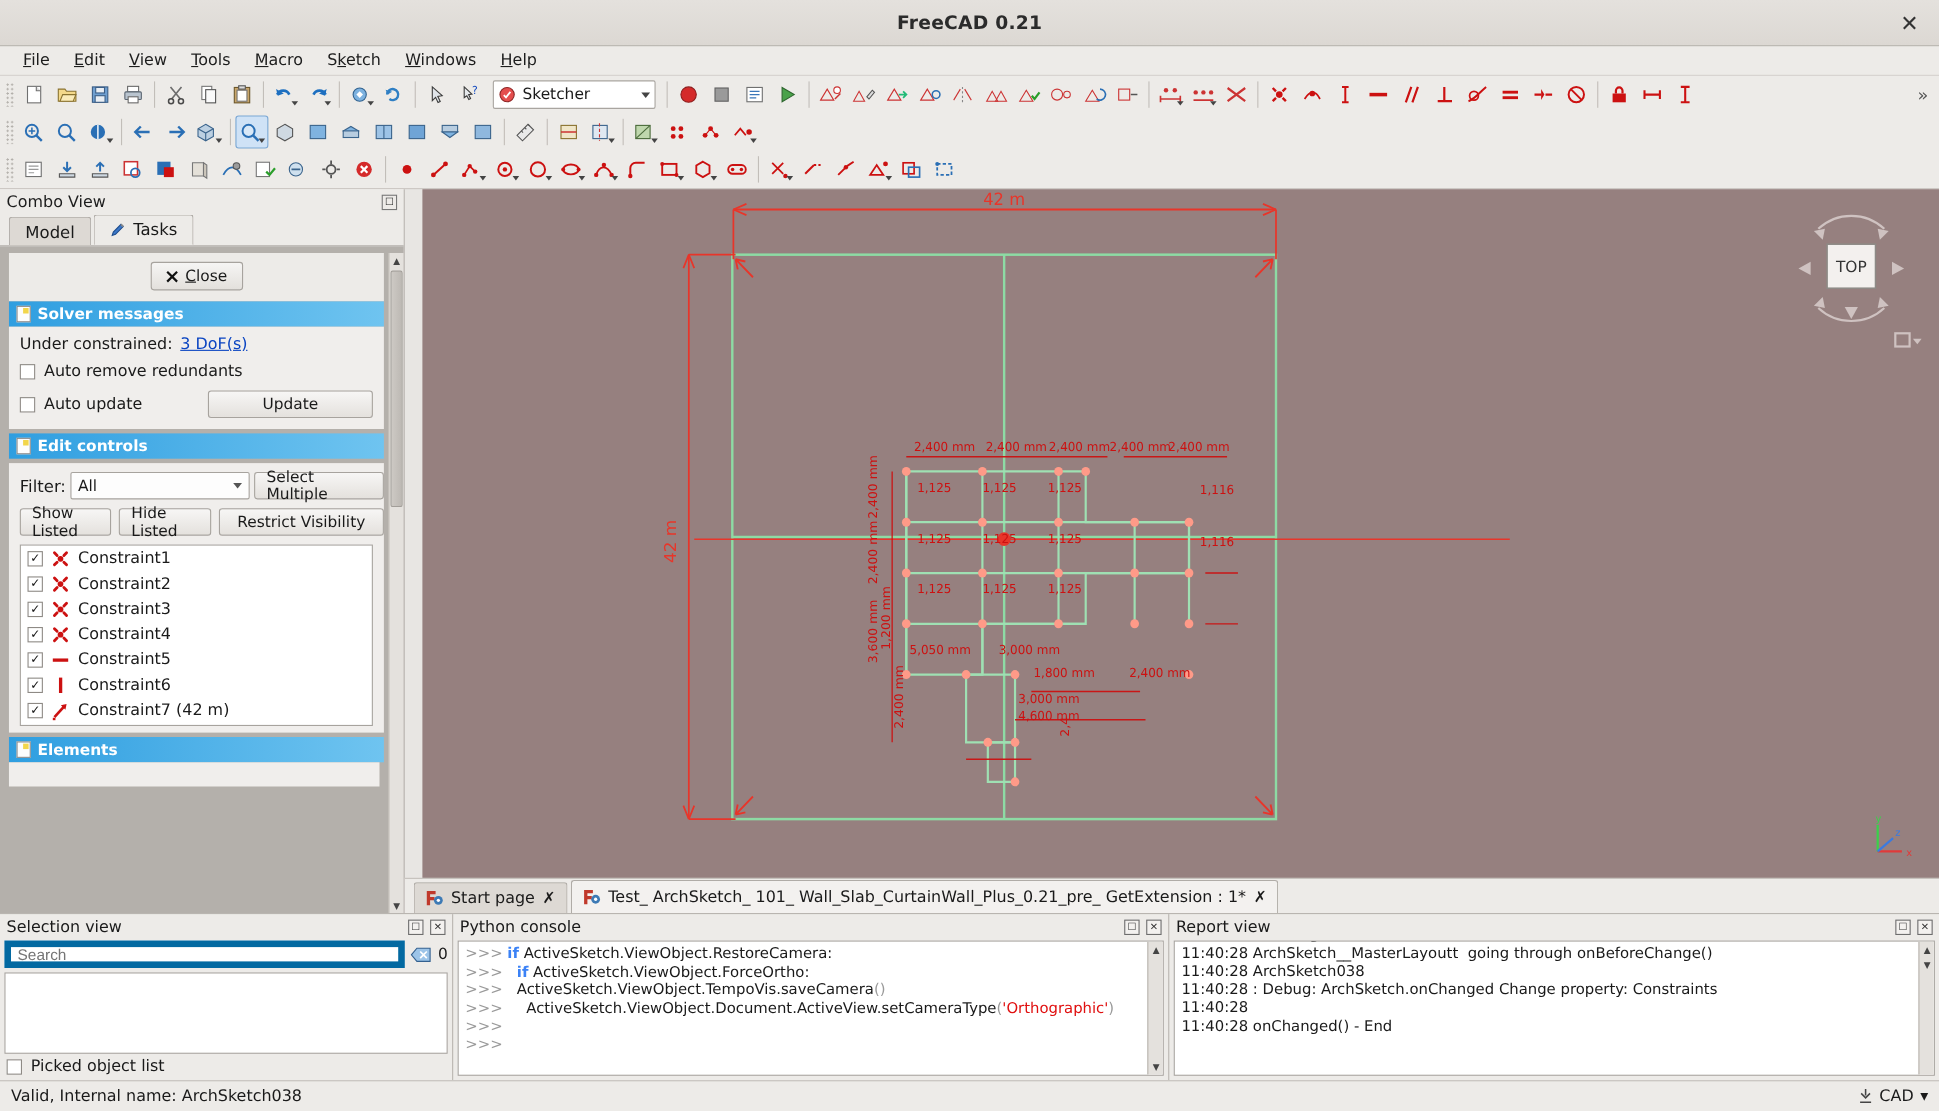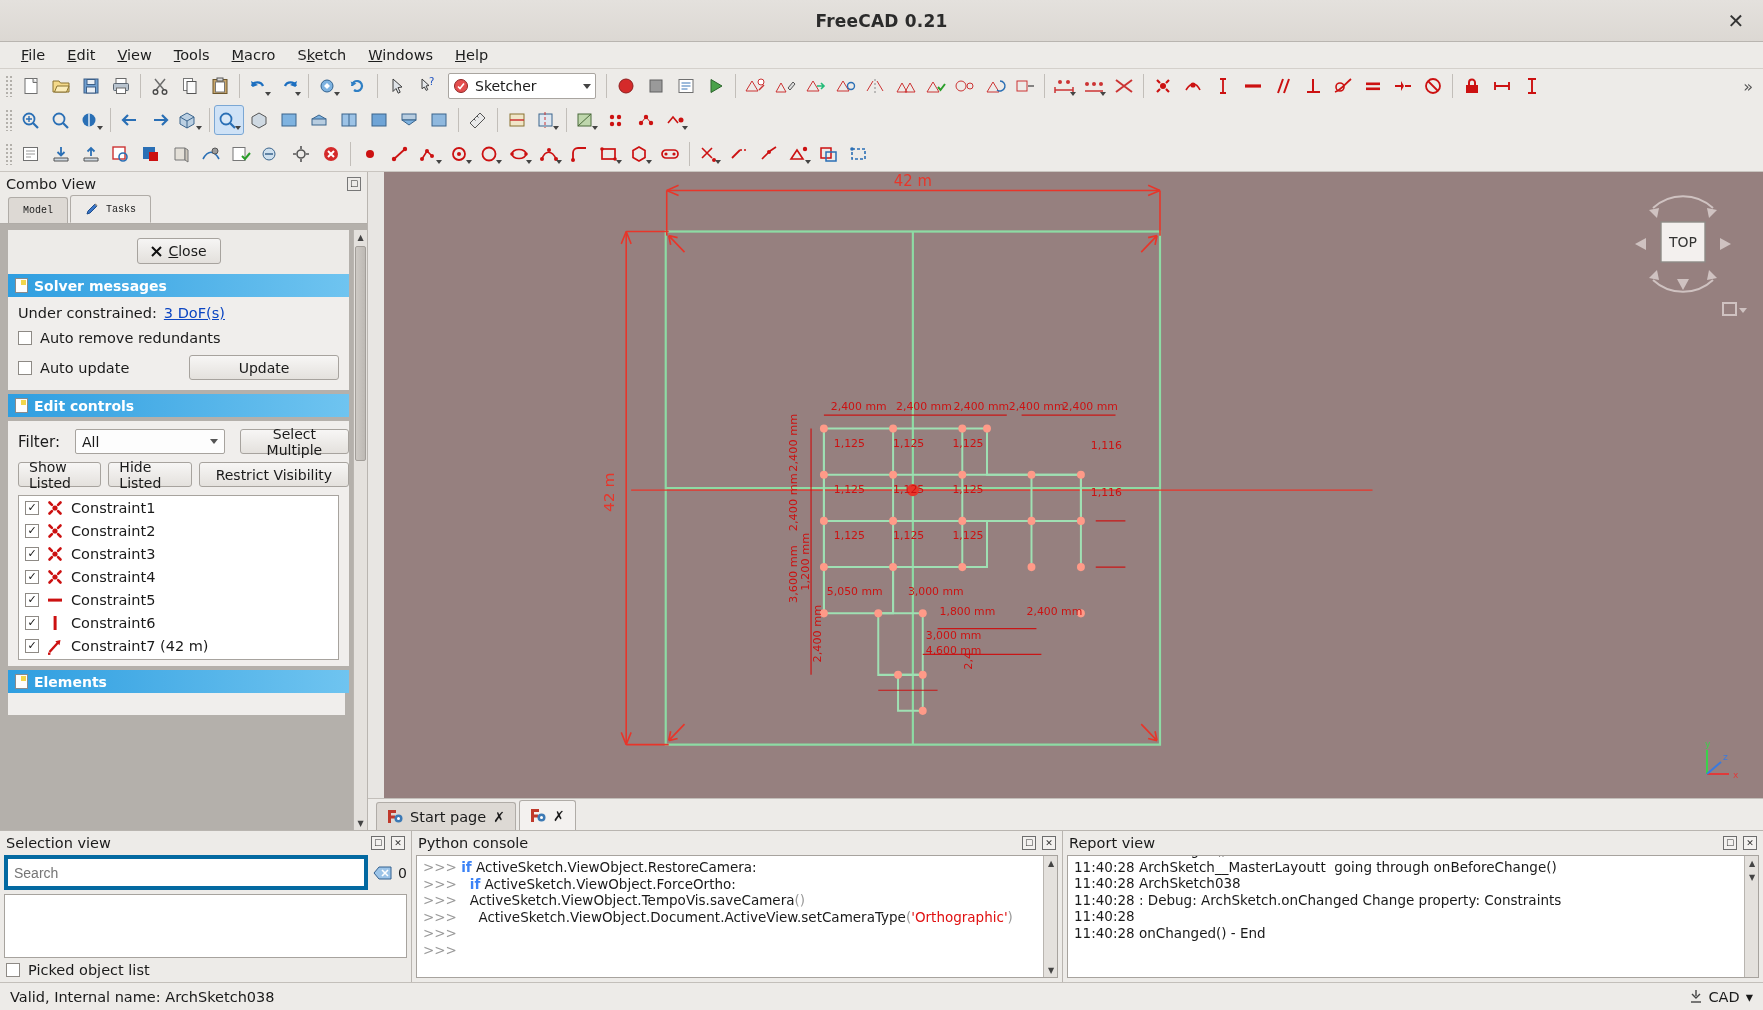--- a/index.html
+++ b/index.html
@@ -53,22 +53,22 @@
   
   .mainrow { flex:1 1 auto; display:flex; min-height:0; }
 
   
   .leftdock { width:368px; flex:0 0 368px; background:#edebe8; display:flex; flex-direction:column; border-right:1px solid #b9b5b0; min-height:0;}
   .dockhdr { height:24px; display:flex; align-items:center; padding:0 6px; font-size:14.5px; color:#1d1d1d; }
   .dockhdr .ttl { flex:1; }
   .dockhdr .bx { width:14px;height:14px;border:1px solid #777; display:flex;align-items:center;justify-content:center;font-size:9px;cursor:pointer;margin-left:3px; }
 
   .tabstrip { display:flex; align-items:flex-end; height:28px; padding-left:8px; border-bottom:1px solid #b0aca7; }
-  .ctab { height:26px; padding:0 14px; display:flex; align-items:center; gap:6px; font-size:10px;
-          background:#ddd9d4; border:1px solid #b0aca7; border-bottom:none; border-radius:3px 3px 0 0; cursor:pointer; margin-right:2px;font-family:Liberation Mono, monospace;}
+  .ctab { height:26px; padding:0 14px; display:flex; align-items:center; gap:6px; font-size:15px;
+          background:#ddd9d4; border:1px solid #b0aca7; border-bottom:none; border-radius:3px 3px 0 0; cursor:pointer; margin-right:2px;}
   .ctab.active { background:#edebe8; height:28px; border-bottom:1px solid #edebe8; font-weight:400; }
 
   .taskspane { flex:1 1 auto; overflow:hidden; position:relative; background:#b4b0ab; padding:6px 0 0 8px; display:flex; }
   .taskscroll-outer { flex:1 1 auto; display:flex; min-width:0; }
   .tasksinner { flex:1 1 auto; min-width:0; overflow:hidden; }
   .closerow { background:#edebe8; padding:8px 0 10px; display:flex; justify-content:center; margin-right:4px;}
   .closebtn { width:84px;height:26px;background:linear-gradient(#f6f5f4,#e3e0dc); border:1px solid #a7a39e; border-radius:3px;
               display:flex;align-items:center;justify-content:center;gap:5px;font-size:14px;cursor:pointer; }
   .closebtn u { text-decoration:underline; }
 
@@ -78,21 +78,21 @@
   .pgicon { width:13px;height:15px;background:#fdfdfd;border:1px solid #8b8b8b; position:relative; flex:0 0 auto;}
   .pgicon:after { content:''; position:absolute; right:1px; top:1px; width:5px;height:5px;background:#f2d64b; }
   .grpbody { background:#f0eeec; padding:8px 10px 10px; }
 
   .row { display:flex; align-items:center; margin-bottom:9px; font-size:14.5px; }
   .lnk { color:#0b45c2; text-decoration:underline; cursor:pointer; }
   .cb { width:14px;height:14px;border:1px solid #8e8a85;background:#fff;margin-right:8px;flex:0 0 auto;cursor:pointer;
         display:flex;align-items:center;justify-content:center;font-size:11px;line-height:1;color:#111;}
   .btn { height:25px; background:linear-gradient(#f7f6f5,#e4e1dd); border:1px solid #a7a39e; border-radius:3px;
          display:flex;align-items:center;justify-content:center; font-size:14px; cursor:pointer; padding:0 10px; }
-  .fieldrow { display:flex; align-items:center; gap:15px; margin-bottom:8px;text-align:center; }
+  .fieldrow { display:flex; align-items:center; gap:4px; margin-bottom:8px; }
   .combo { height:25px; background:#fdfdfd; border:1px solid #a7a39e; border-radius:2px; display:flex; align-items:center;
            padding:0 6px; font-size:14px; cursor:pointer; }
   .combo .arw { width:0;height:0;border-left:4px solid transparent;border-right:4px solid transparent;border-top:5px solid #555; margin-left:auto;}
   .btnrow { display:flex; gap:7px; margin-bottom:8px; }
 
   .clist { background:#fff; border:1px solid #a7a39e; height:165px; overflow:hidden; }
   .citem { display:flex; align-items:center; height:23px; padding:0 6px; font-size:14.5px; cursor:pointer; gap:7px;}
   .ico { width:18px;height:18px;flex:0 0 auto; }
 
   .vscroll { width:14px; background:#e4e1dd; border-left:1px solid #b9b5b0; display:flex; flex-direction:column; align-items:center; flex:0 0 auto;}
@@ -112,21 +112,21 @@
   
   .bottomrow { height:152px; flex:0 0 152px; display:flex; background:#edebe8; border-top:1px solid #b9b5b0; }
   .bpanel { display:flex; flex-direction:column; border-right:1px solid #b9b5b0; min-width:0; }
   .bphdr { height:24px; display:flex; align-items:center; padding:0 6px; font-size:14.5px; gap:6px;}
   .bphdr .ttl { flex:1; }
   .miniico { width:14px;height:14px;border:1px solid #6d6d6d; display:flex;align-items:center;justify-content:center;
              font-size:9px;color:#333;cursor:pointer;background:#f3f1ef;}
   .bpbody { flex:1 1 auto; background:#fff; border:1px solid #a7a39e; margin:0 4px 4px; overflow:hidden; position:relative; }
 
   .searchrow { display:flex; align-items:center; gap:5px; padding:0 4px 4px; }
-  .searchinput { flex:1 1 auto; height:35px; border:4px solid #0369a1; background:#fff; font-size:14px; padding:0 6px; color:#0f766e; }
+  .searchinput { flex:1 1 auto; height:25px; border:6px solid #0369a1; background:#fff; font-size:14px; padding:0 6px; color:#0f766e; }
   .pickrow { display:flex; align-items:center; padding:4px 6px; font-size:14.5px; }
 
   .console { font-size:13.5px; padding:3px 6px; line-height:16.5px; font-family:"DejaVu Sans", sans-serif; }
   .cl { white-space:pre; }
   .pr { color:#9a9a9a; }
   .kw { color:#3b82f6; font-weight:bold; }
   .st { color:#e01010; }
   .rp { font-size:13.5px; padding:2px 6px; line-height:16.5px; }
 
   
@@ -1119,20 +1119,21 @@
           <span class="x">✗</span>
         </div>
         <div class="vtab active">
           <span class="fcico">
             <svg width="16" height="15" viewBox="0 0 16 15">
                 <path d="M1 1h8v3H4v2.5h4v3H4V14H1z" fill="#c0392b"></path>
                 <circle cx="11.5" cy="9.5" r="4" fill="#3d7ab5"></circle>
                 <circle cx="11.5" cy="9.5" r="1.5" fill="#fff"></circle>
               </svg>
           </span>
+          <span>Test_ ArchSketch_ 101_ Wall_Slab_CurtainWall_Plus_0.21_pre_ GetExtension : 1*</span>
           <span class="x">✗</span>
         </div>
       </div>
     </div>
   </div>
 
   <div class="bottomrow">
 
     <div class="bpanel" style="width:412px;flex:0 0 412px">
       <div class="bphdr">

